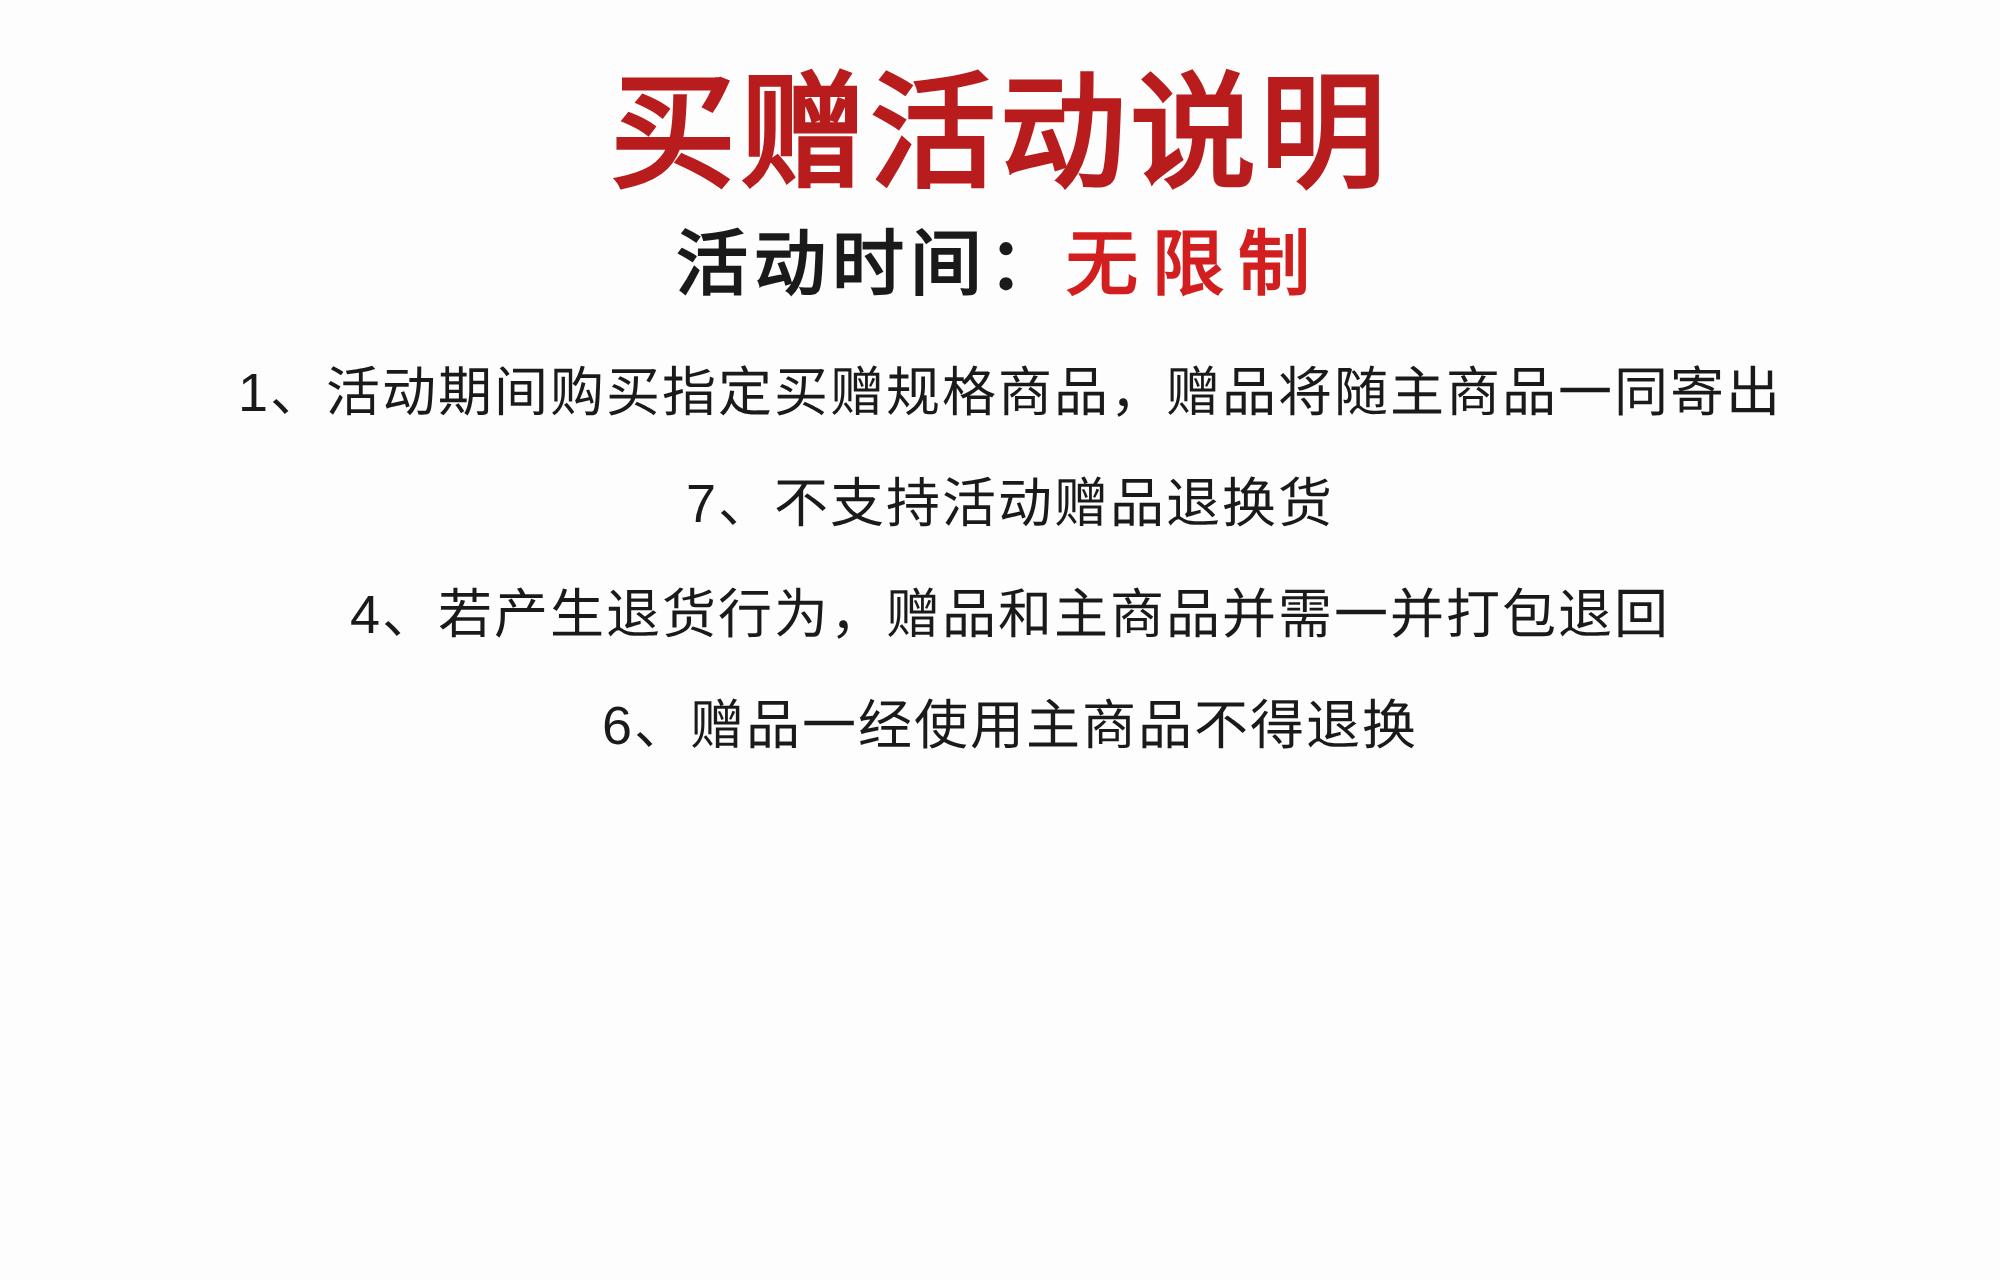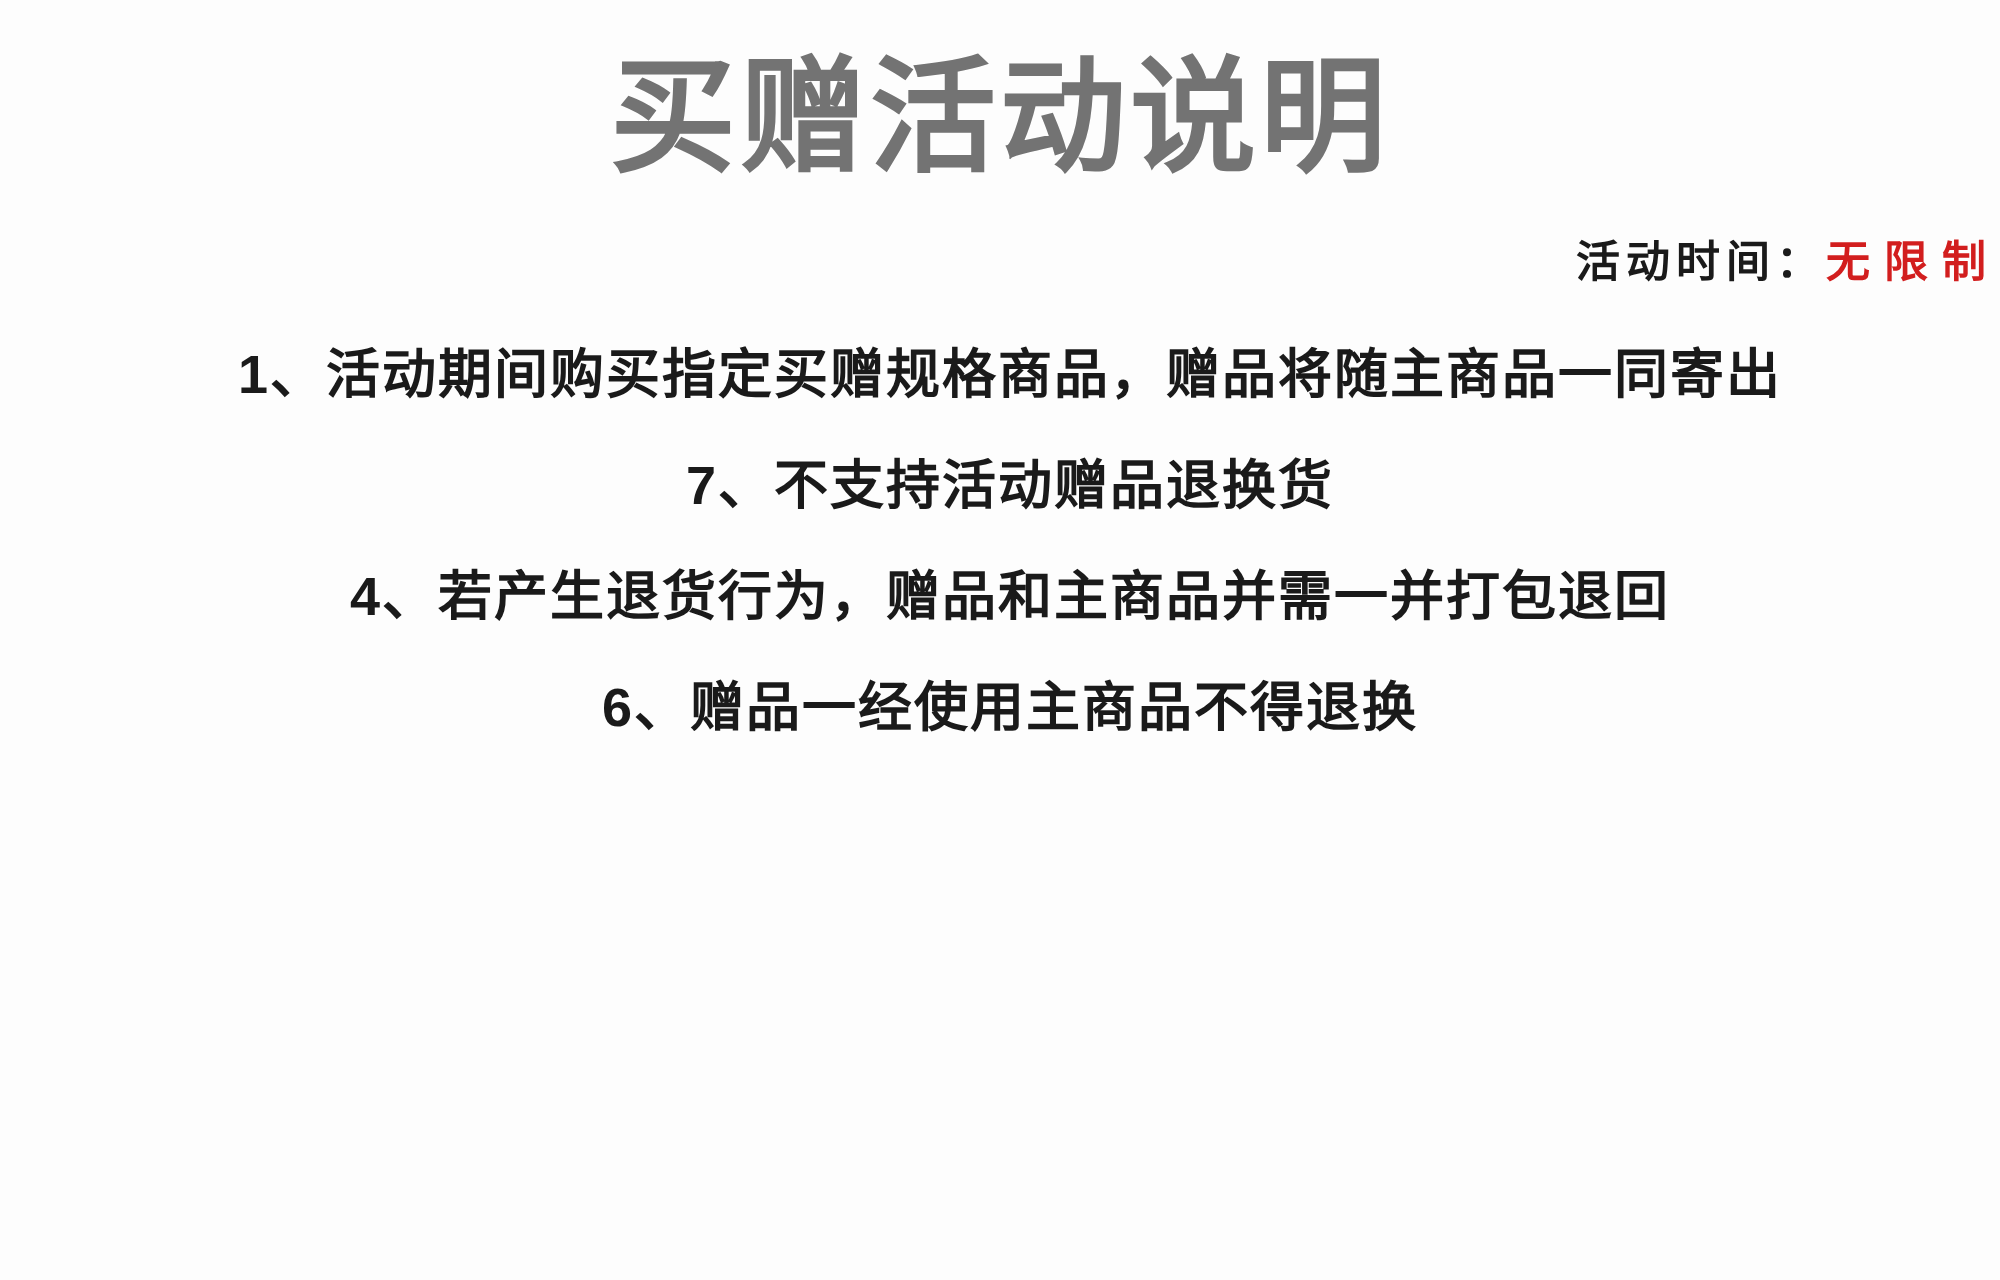--- a/index.html
+++ b/index.html
@@ -12,35 +12,34 @@
     width: 2000px;
     height: 1280px;
     background: #fdfdfd;
     overflow: hidden;
     font-family: "Liberation Sans", "DejaVu Sans", sans-serif;
     color: #151515;
     text-align: center;
   }
   .page-title {
     margin: 0;
-    padding-top: 52px;
+    padding-top: 68px;
     font-size: 126px;
     line-height: 1.04;
     font-weight: 700;
     letter-spacing: 4px;
-    color: #737373;
+    color: #b91c1c;
   }
   .activity-time {
-    margin-top: 56px;
-    font-size: 44px;
+    margin-top: 28px;
+    font-size: 72px;
     line-height: 1.05;
     font-weight: 700;
     letter-spacing: 6px;
     color: #1a1a1a;
-    text-align: right;
   }
   .activity-time .time-value {
     color: #d21e1e;
     letter-spacing: 14px;
   }
   .section-heading {
     margin: 0;
     margin-top: 82px;
     font-size: 122px;
     line-height: 1.05;
@@ -50,21 +49,21 @@
   }
   .rules-list {
     list-style: none;
     margin: 0;
     padding: 0;
     margin-top: 62px;
   }
   .rule-item {
     font-size: 54px;
     line-height: 1;
-    font-weight: 700;
+    font-weight: 400;
     letter-spacing: 2px;
     color: #1a1a1a;
     margin-bottom: 57px;
     white-space: nowrap;
     padding-left: 20px;
   }
   .rule-item:last-child {
     margin-bottom: 14px;
   }
 </style>

